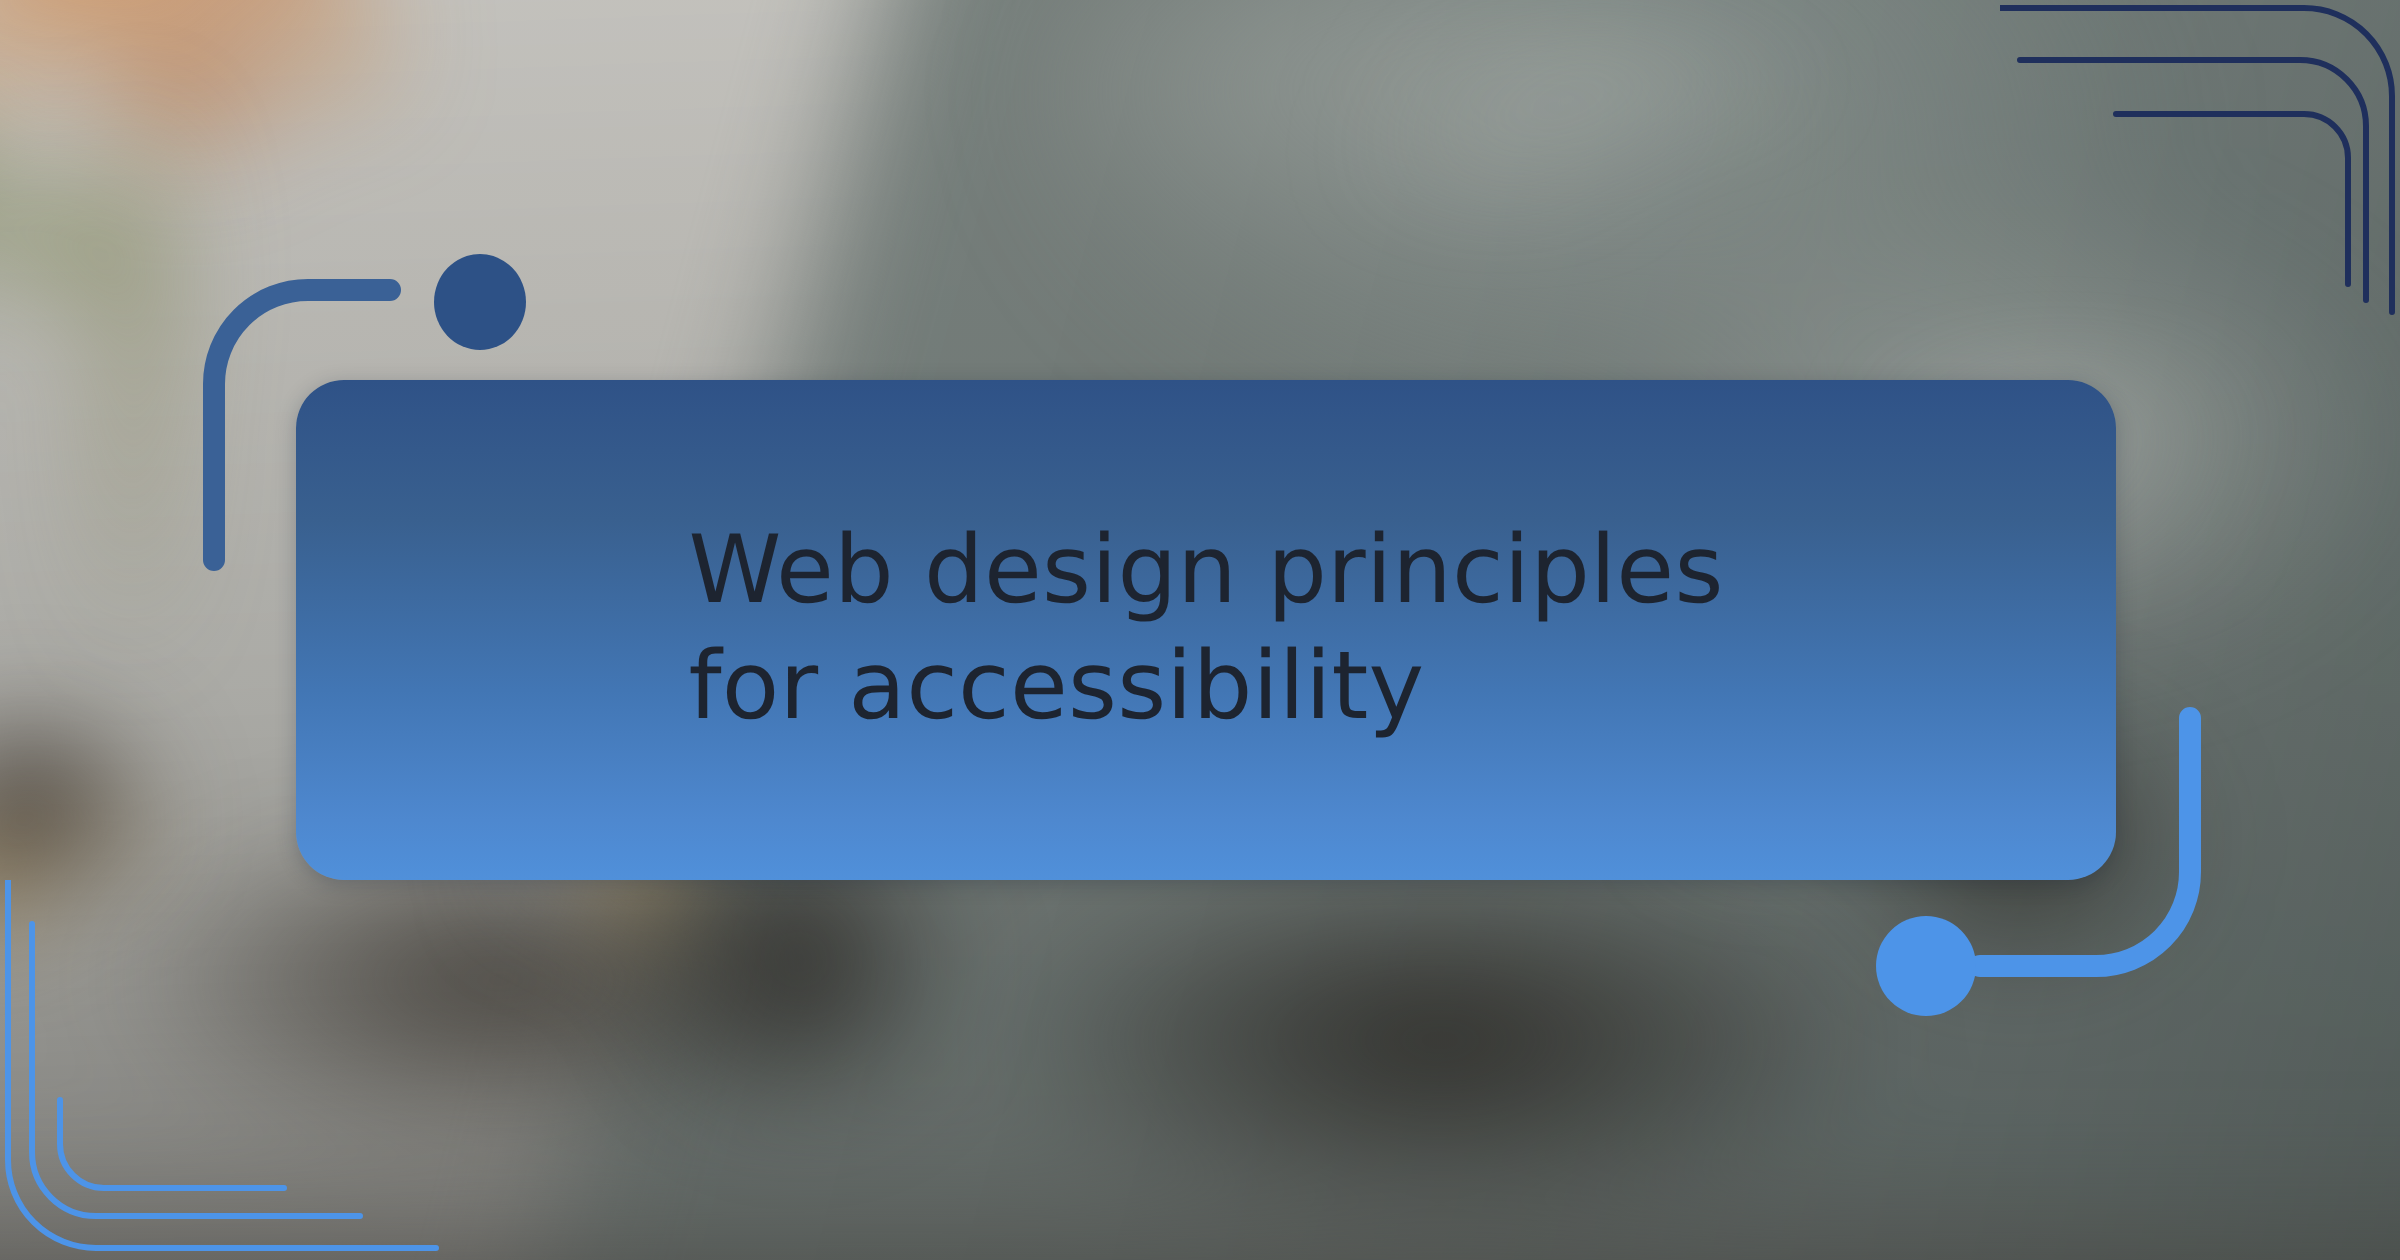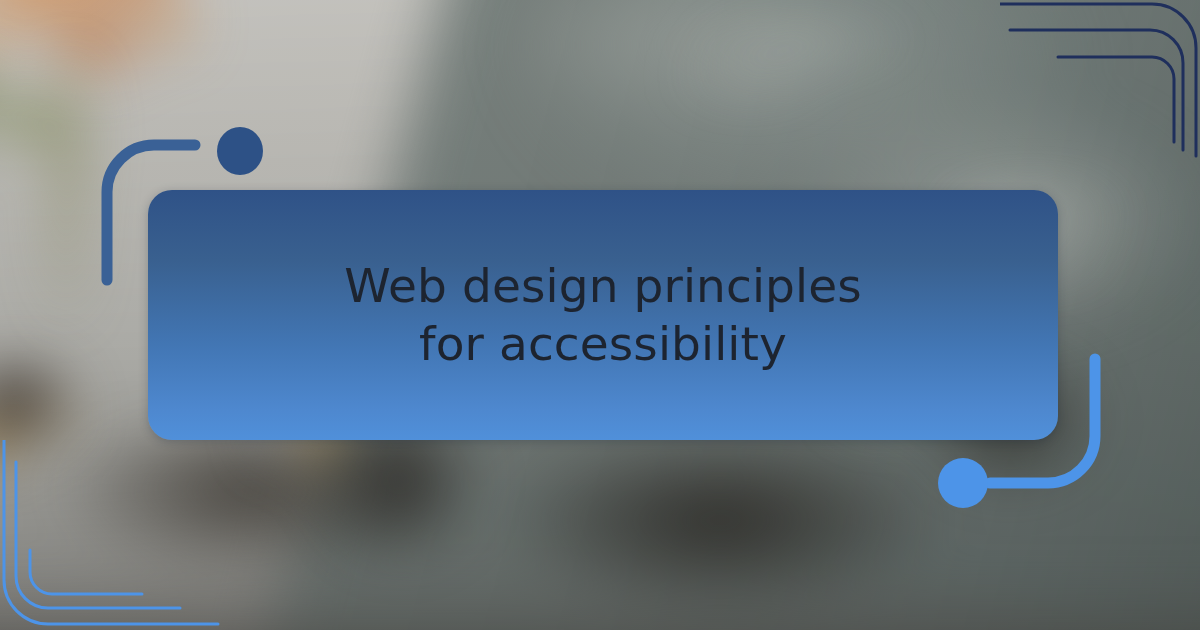--- a/index.html
+++ b/index.html
@@ -138,21 +138,20 @@
     background: linear-gradient(180deg, #2f5287 0%, #39608f 28%, #4276b4 62%, #4e88cf 88%, #5090da 100%);
     box-shadow: 0 2px 10px rgba(20,30,50,.25);
     display: flex;
     align-items: center;
     justify-content: center;
     box-sizing: border-box;
     padding: 0 40px;
   }
   .title-text {
     margin: 2px;
-    text-align: center;
     font-family: "DejaVu Sans", sans-serif;
     font-size: 47px;
     font-weight: 400;
     line-height: 1.23;
     letter-spacing: .1px;
     color: #1d2430;
     white-space: pre-line;
   }
 </style>
 </head>

